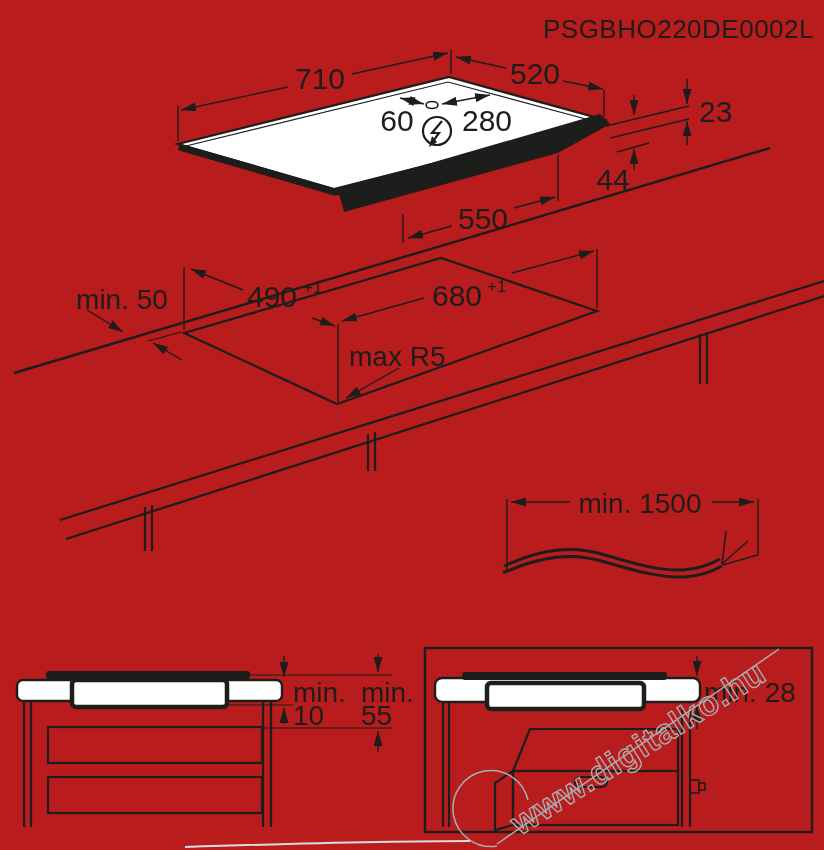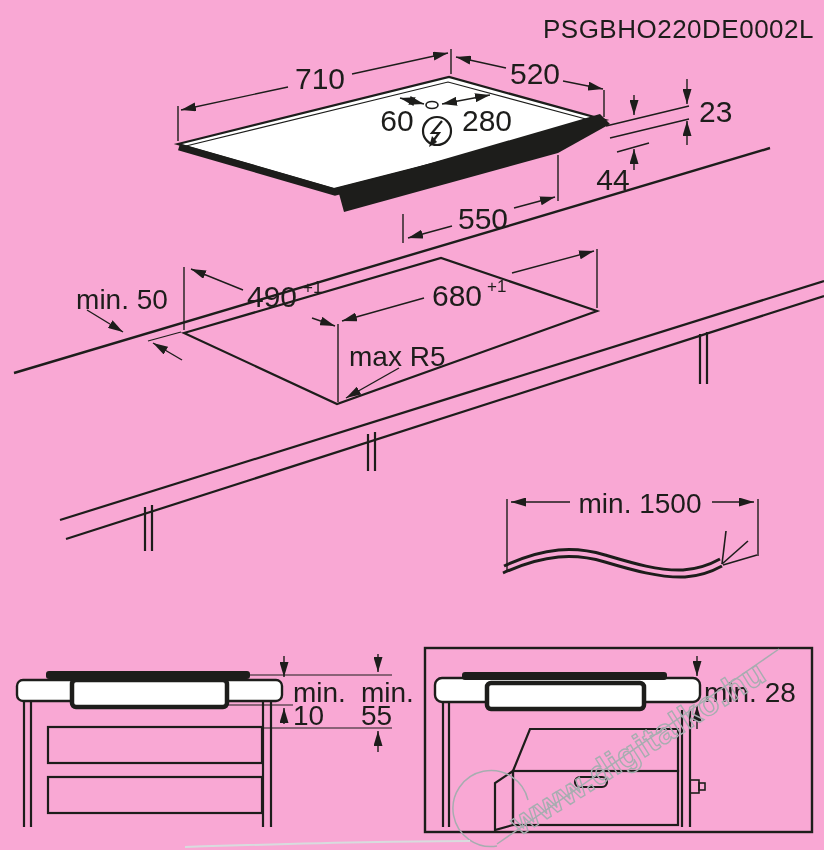--- a/index.html
+++ b/index.html
@@ -1,16 +1,16 @@
 <!DOCTYPE html>
 <html><head>
 <meta charset="utf-8">
 <style>
   html,body{margin:0;padding:0;background:#fff;}
-  .stage{position:relative;width:824px;height:850px;background:#f9a8d4;overflow:hidden;
+  .stage{position:relative;width:824px;height:850px;background:#b91c1c;overflow:hidden;
          font-family:"Liberation Sans","DejaVu Sans",sans-serif;}
   .k{stroke:#1d1d1b;fill:none;stroke-linecap:butt;stroke-linejoin:miter;}
   .w2{stroke-width:2.2;} .w24{stroke-width:2.4;} .w3{stroke-width:3;}
   .w45{stroke-width:4.5;} .w7{stroke-width:7;}
   .thin{stroke-width:1.4;} .hair{stroke-width:1.2;} .w15{stroke-width:1.6;}
   .fillk{fill:#1d1d1b;stroke:none;}
   .fillw{fill:#ffffff;}
   text.t{font-family:"Liberation Sans","DejaVu Sans",sans-serif;fill:#1d1d1b;}
   .s30{font-size:30px;} .s28{font-size:28px;} .s26{font-size:26px;letter-spacing:.5px;} .s17{font-size:17px;}
   .mid{text-anchor:middle;} .end{text-anchor:end;}

